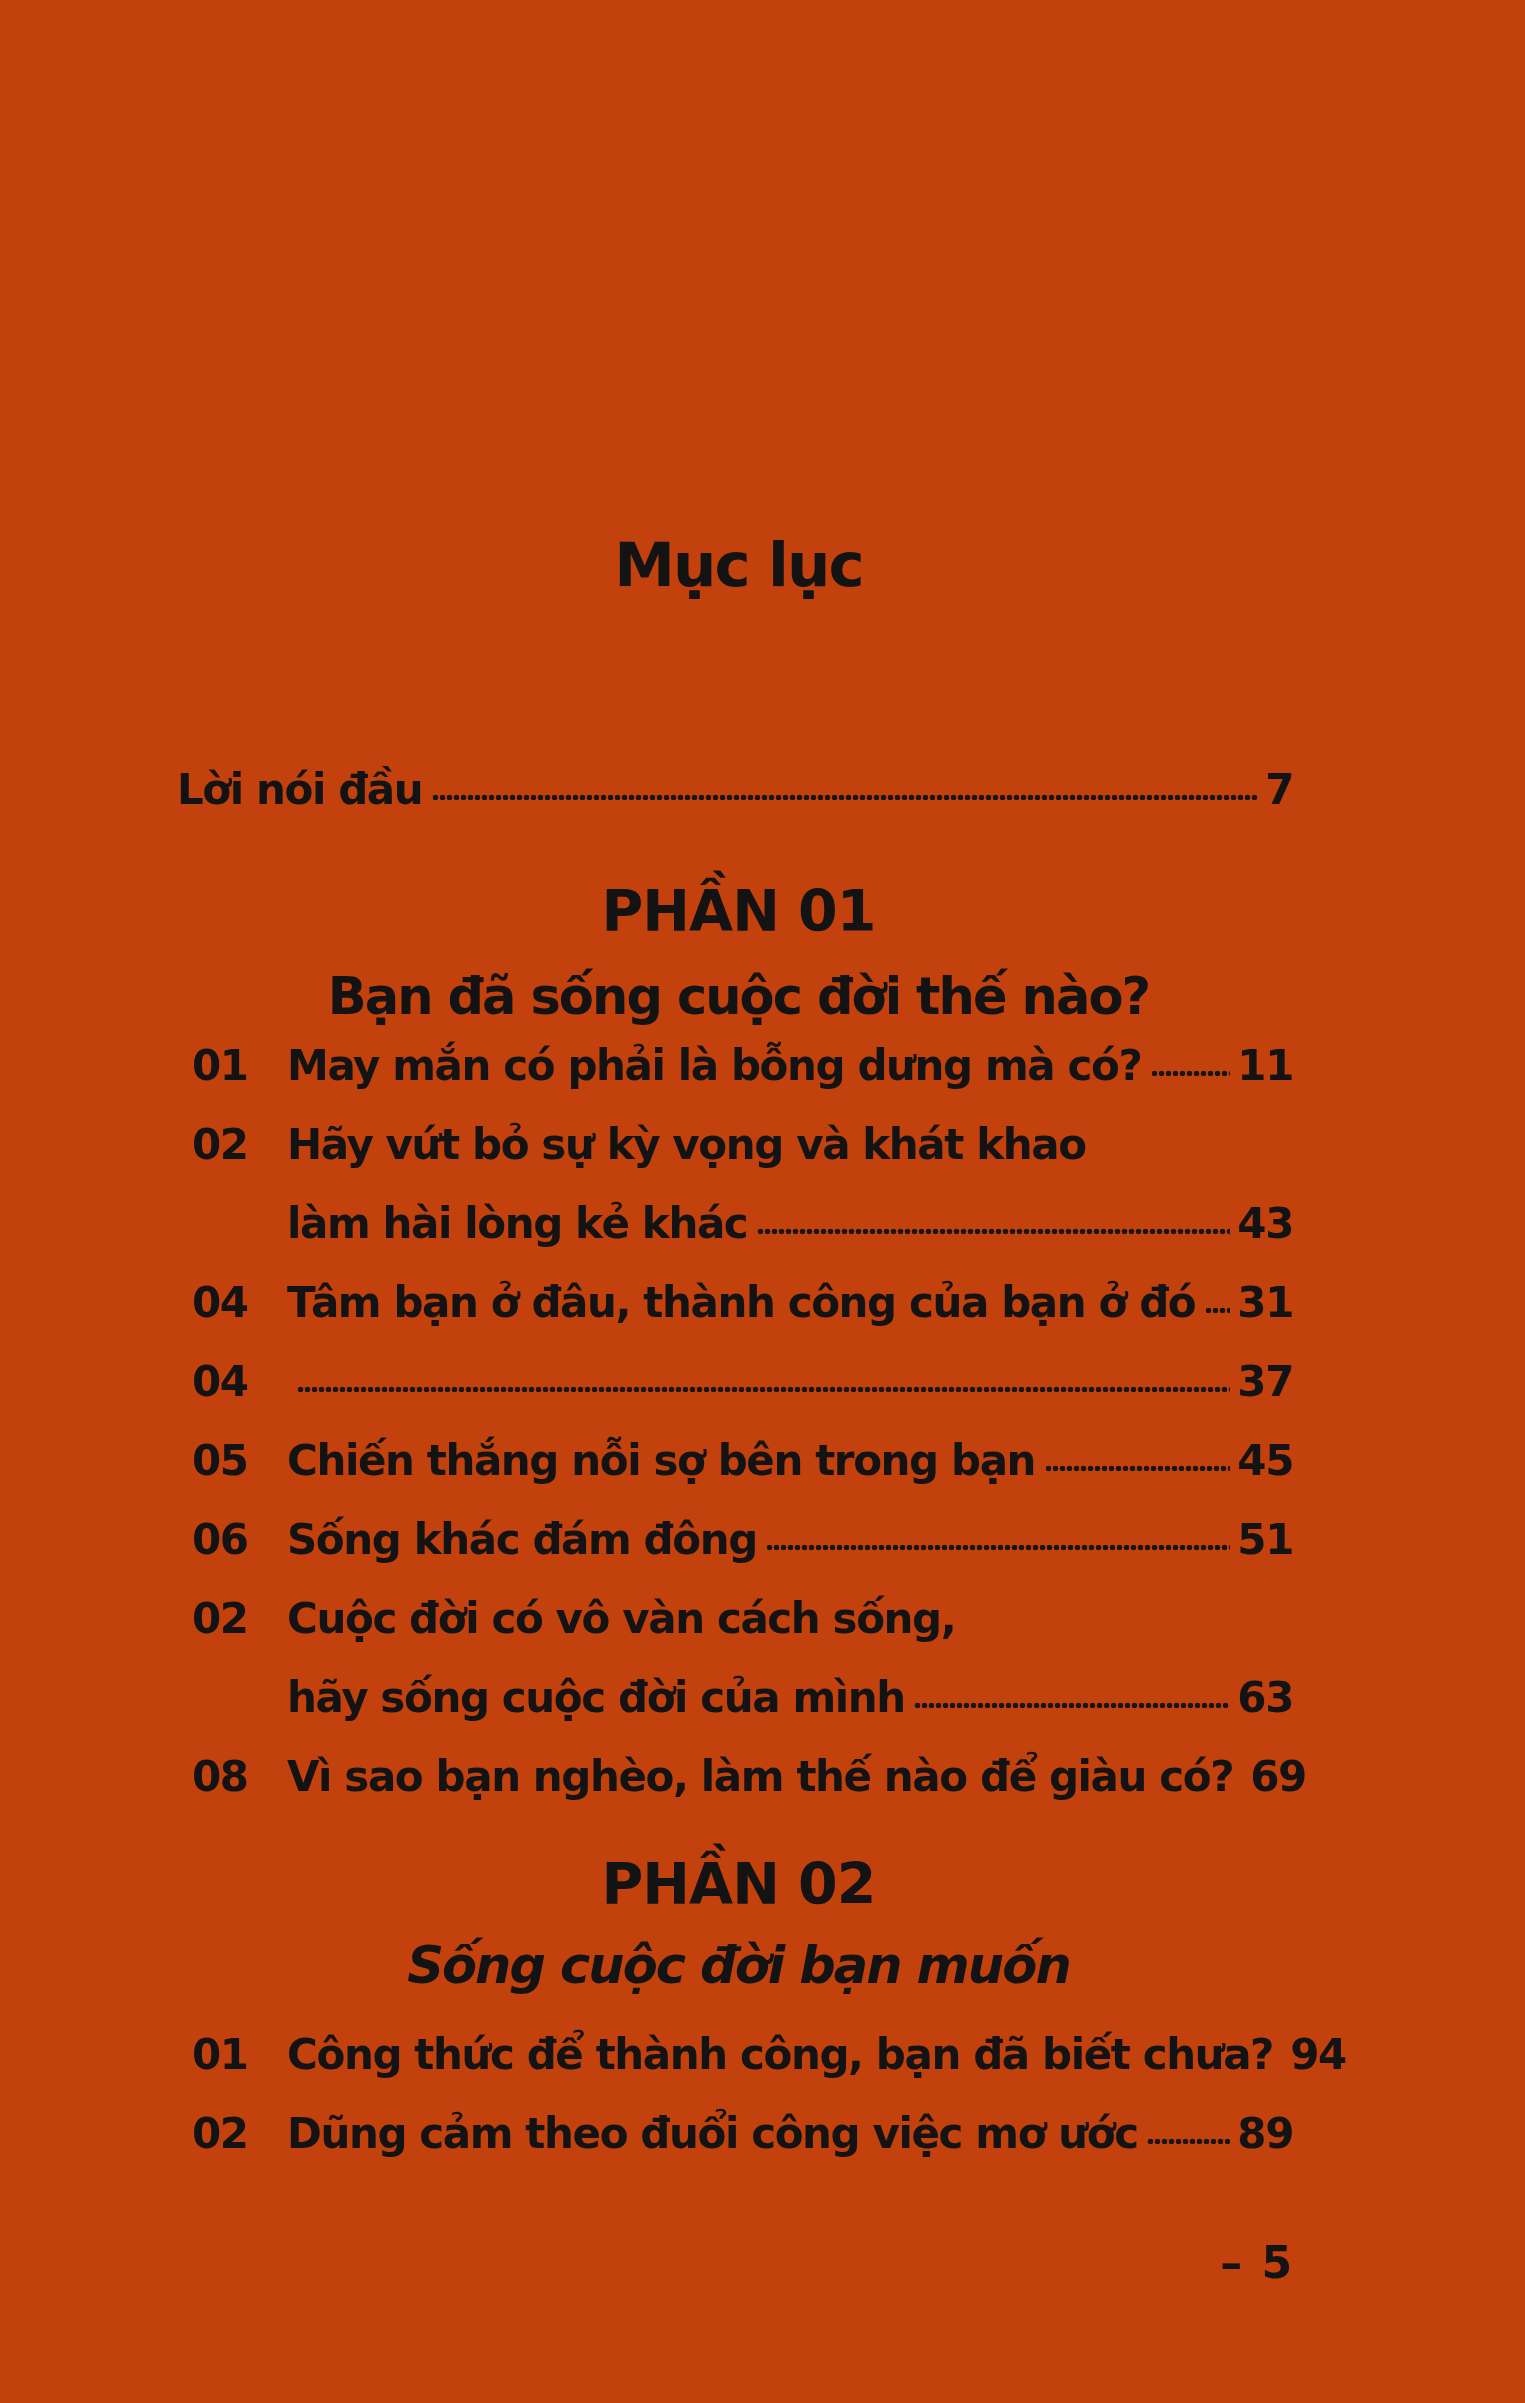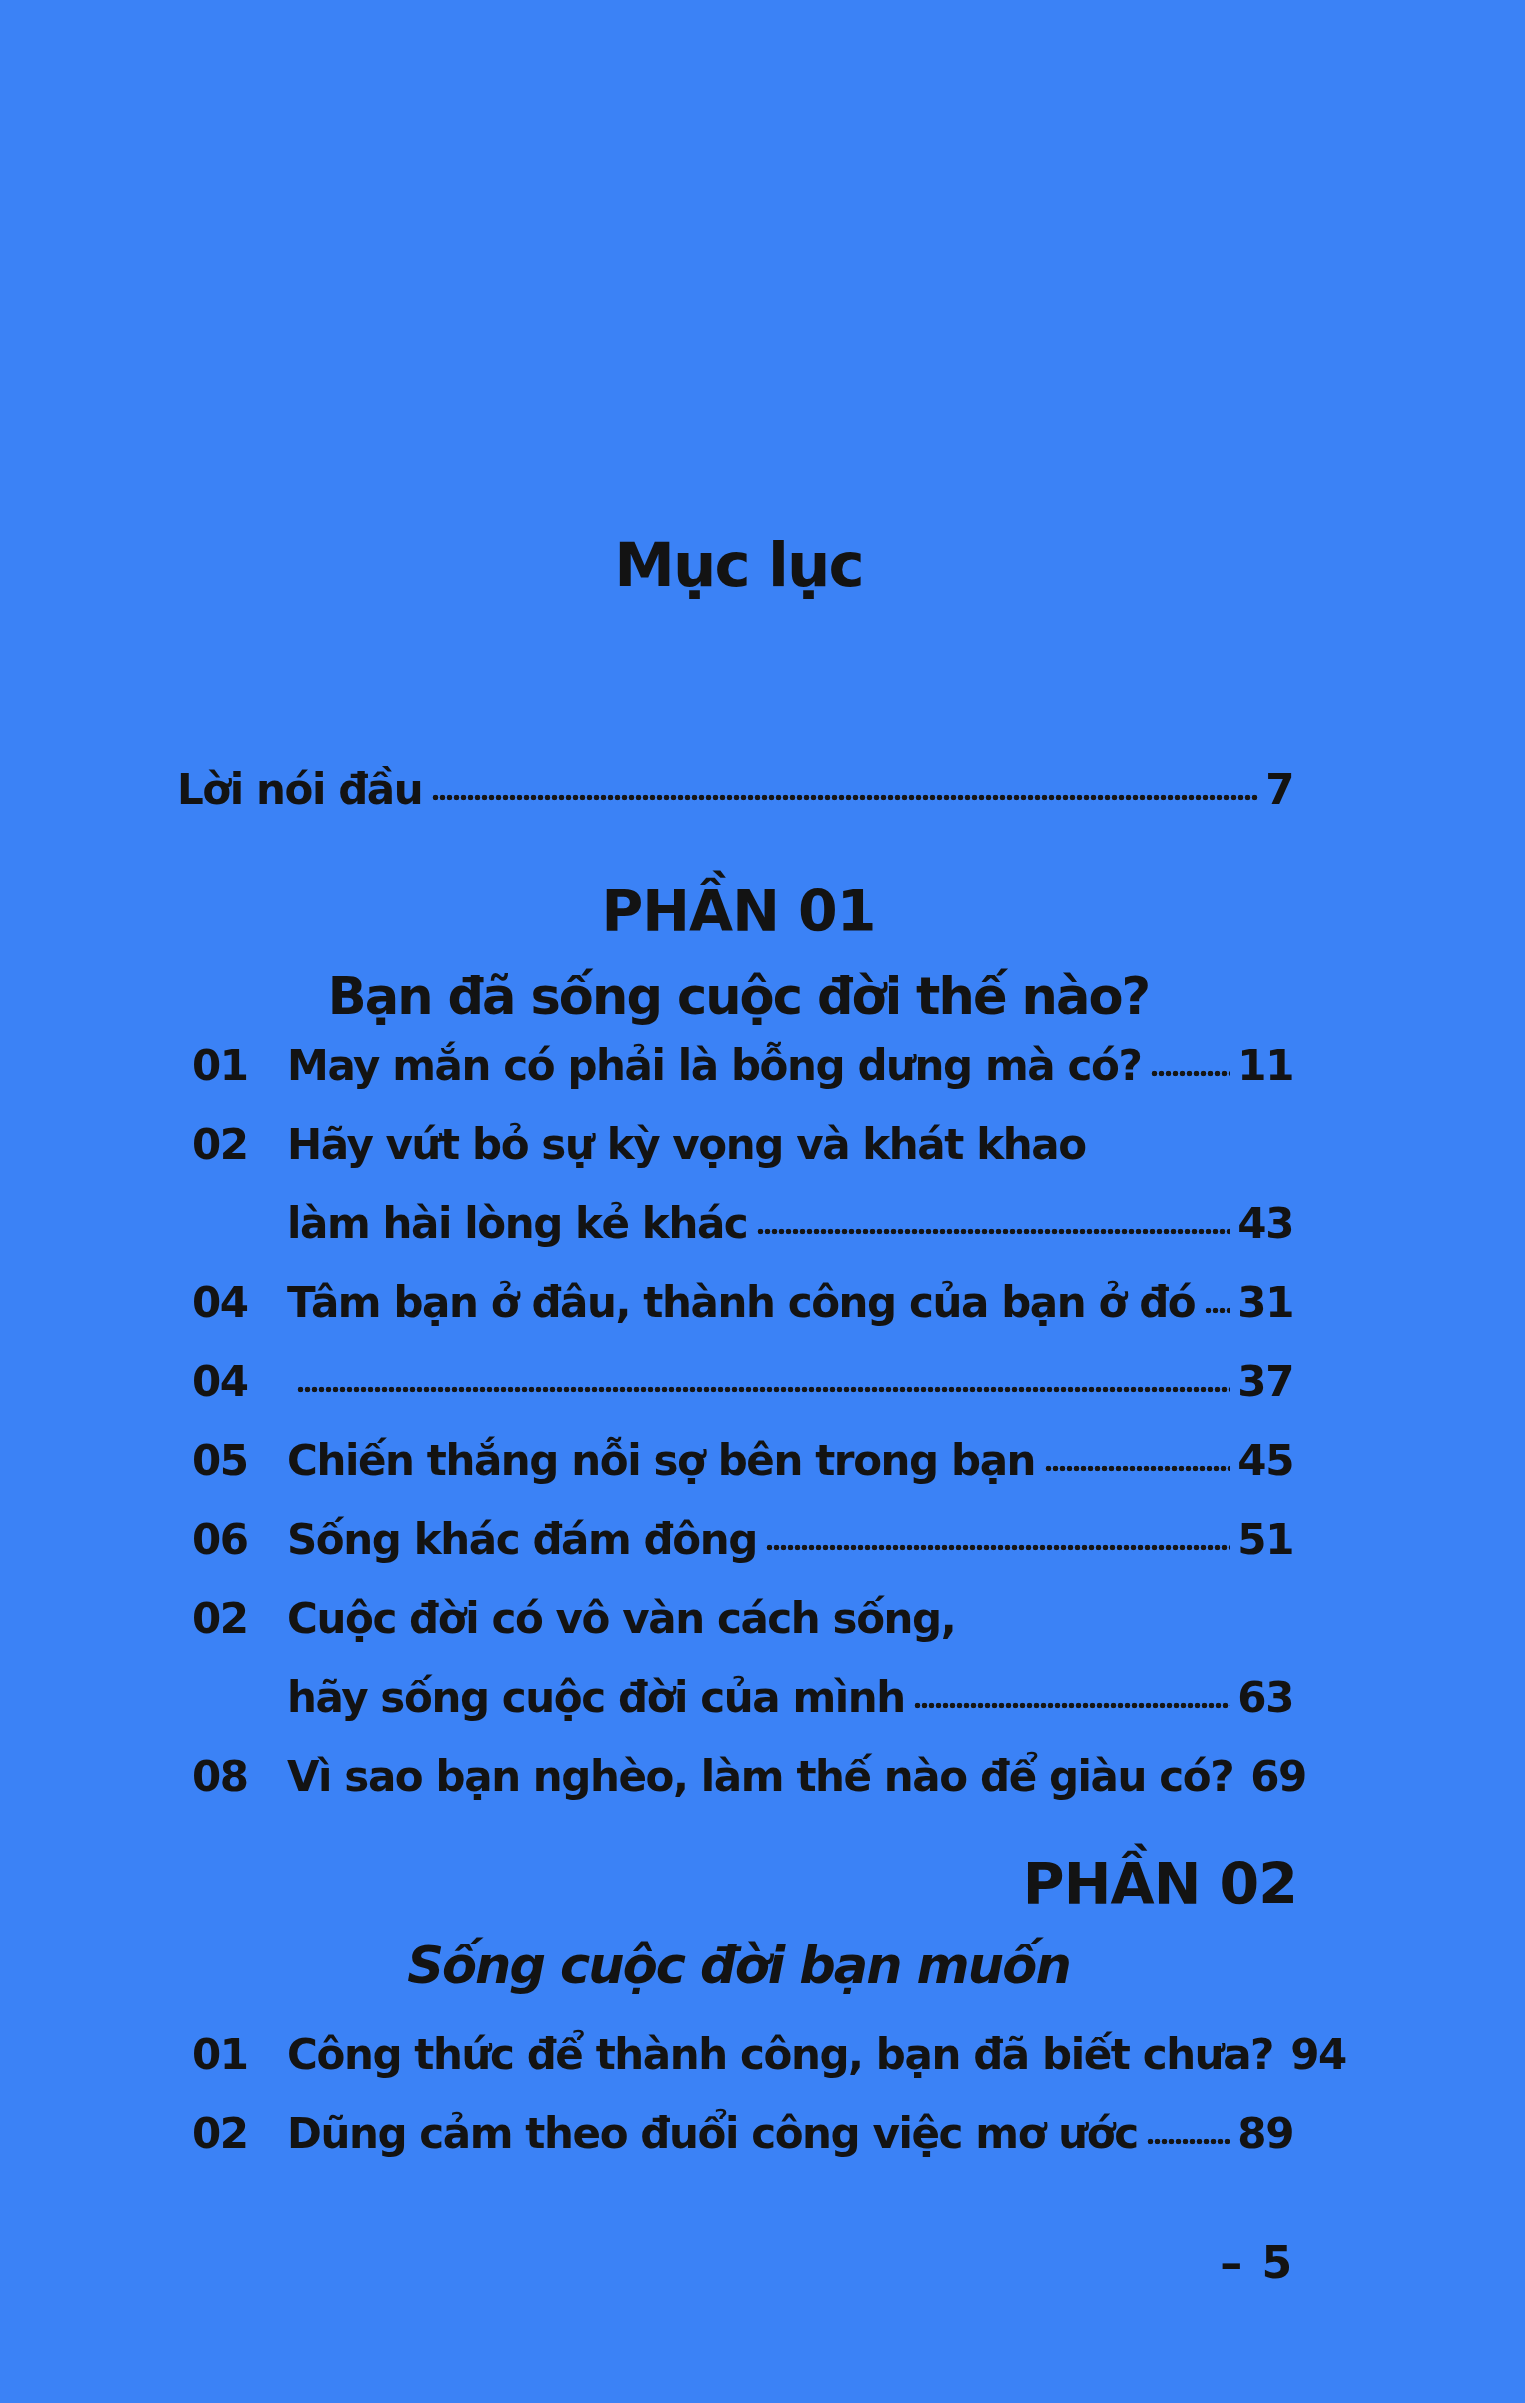--- a/index.html
+++ b/index.html
@@ -6,32 +6,32 @@
   html,body { width:1526px; height:2404px; }
   body {
     background:#ffffff;
     font-family:"DejaVu Sans", sans-serif;
     color:#131313;
     position:relative;
     overflow:hidden;
   }
   .page {
     position:absolute; inset:0;
-    background:#3b82f6;
+    background:#c2410c;
   }
   
   .center-block {
     position:absolute; left:180px; width:1117px;
     text-align:center; line-height:1;
     font-weight:bold; letter-spacing:-0.9px;
   }
   .doc-title   { top:534px;  font-size:61px; letter-spacing:-1.9px; }
   .p1-heading  { top:883px;  font-size:57px; letter-spacing:-0.9px; }
   .p1-subtitle { top:971px; font-size:51px; letter-spacing:-1.9px; }
-  .p2-heading  { top:1856px; font-size:57px; letter-spacing:-0.9px;text-align:right; }
+  .p2-heading  { top:1856px; font-size:57px; letter-spacing:-0.9px; }
   .p2-subtitle { top:1940px; font-size:51px; letter-spacing:-1.9px;font-style:italic; }
 
   
   .preface-row {
     position:absolute; left:177px; top:750px; width:1116px;
   }
   
   .items-part1 { position:absolute; left:192px; top:1026px; width:1101px; }
   .items-part2 { position:absolute; left:192px; top:2015px; width:1101px; }
 

